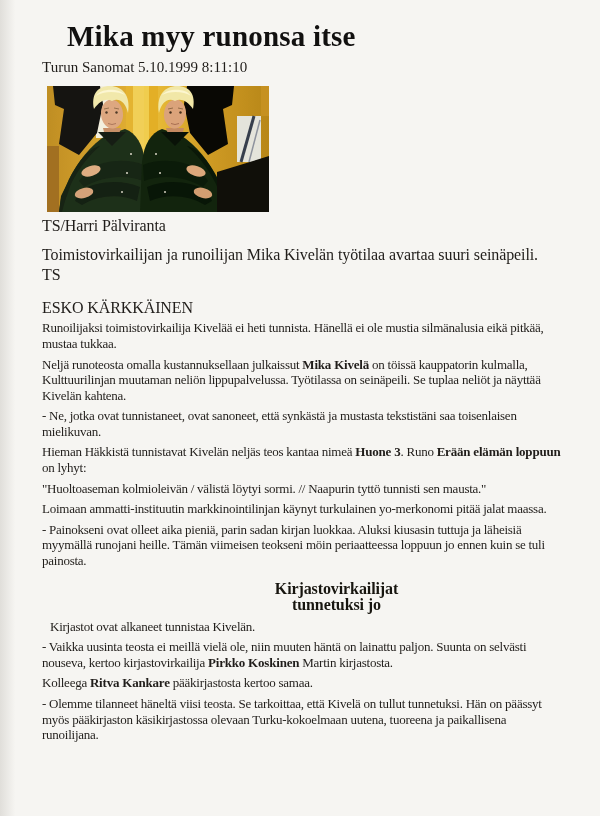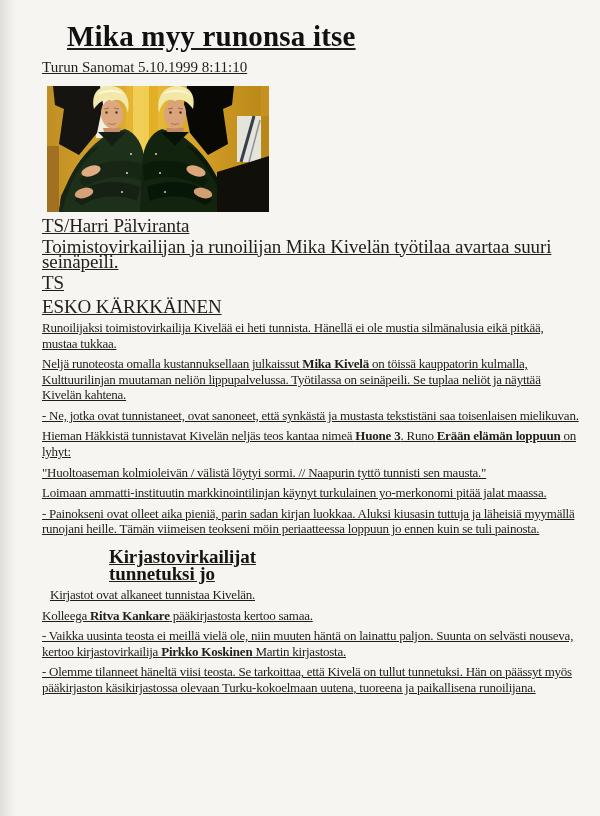--- a/index.html
+++ b/index.html
@@ -11,52 +11,52 @@
     position: relative;
     overflow: hidden;
   }
   
   body::before {
     content: "";
     position: absolute; left: 0; top: 0; bottom: 0; width: 18px;
     background: linear-gradient(to right, rgba(110,104,92,0.16), rgba(110,104,92,0.0) 85%);
     pointer-events: none;
   }
-  .page { padding: 21px 20px 0 42px; position: relative; text-decoration: underline; }
+  .page { padding: 21px 36px 0 42px; position: relative; }
 
   h1.title {
     font-size: 29px; font-weight: bold; color: #121110;
     margin: 0 0 0 25px; line-height: 1.05; letter-spacing: 0.2px;
   }
   .dateline { font-size: 15px; margin-top: 9px; line-height: 15.5px; }
 
   figure.photo {
     margin: 10px 0 0 5px; padding: 0;
     width: 222px; height: 126px; line-height: 0;
   }
   figure.photo svg { filter: blur(0.4px) saturate(1.05) contrast(1.02); }
 
   p { margin: 0; max-width: 537px; }
-  .meta-line { font-size: 19px; line-height: 15.6px; letter-spacing: -0.1px; }
+  .meta-line { font-size: 16px; line-height: 15.6px; letter-spacing: -0.1px; }
   .credit  { margin-top: 6px; }
-  .caption { margin-top: 5px; }
+  .caption { margin-top: 13px; }
   .agency  { margin-top: 5px; }
-  .author  { margin-top: 9px; }
+  .author  { margin-top: 17px; }
 
   p.body {
     font-size: 13px; line-height: 15.6px; letter-spacing: -0.25px;
     margin-top: 5px;
   }
   p.body b { letter-spacing: -0.2px; }
   p.quote-para { }
   p.indent-sm { padding-left: 8px; max-width: 529px; }
 
   h2.subhead {
-    font-size: 19px; font-weight: bold; line-height: 16.5px;
-    margin: 12px 0 3px 67px; letter-spacing: -0.1px; color: #17150f;
+    font-size: 16px; font-weight: bold; line-height: 16.5px;
+    margin: 12px 0 3px 67px; letter-spacing: -0.1px; color: #17150f; text-align: center;
   }
 </style>
 </head>
 <body>
 
 <div class="page">
 
   <h1 class="title">Mika myy runonsa itse</h1>
 
   <div class="dateline">Turun Sanomat 5.10.1999 8:11:10</div>
@@ -126,21 +126,21 @@
   <p class="body quote-para">"Huoltoaseman kolmioleivän / välistä löytyi sormi. // Naapurin tyttö tunnisti sen mausta."</p>
 
   <p class="body">Loimaan ammatti-instituutin markkinointilinjan käynyt turkulainen yo-merkonomi pitää jalat maassa.</p>
 
   <p class="body">- Painokseni ovat olleet aika pieniä, parin sadan kirjan luokkaa. Aluksi kiusasin tuttuja ja läheisiä myymällä runojani heille. Tämän viimeisen teokseni möin periaatteessa loppuun jo ennen kuin se tuli painosta.</p>
 
   <h2 class="subhead"><span>Kirjastovirkailijat</span><br><span>tunnetuksi jo</span></h2>
 
   <p class="body indent-sm">Kirjastot ovat alkaneet tunnistaa Kivelän.</p>
 
+  <p class="body"><span>- Vaikka uusinta teosta ei meillä vielä ole, niin muuten häntä on lainattu paljon. Suunta on selvästi nouseva, kertoo kirjastovirkailija </span><b>Pirkko Koskinen</b><span> Martin kirjastosta.</span></p>
+
   <p class="body"><span>Kolleega </span><b>Ritva Kankare</b><span> pääkirjastosta kertoo samaa.</span></p>
-
-  <p class="body"><span>- Vaikka uusinta teosta ei meillä vielä ole, niin muuten häntä on lainattu paljon. Suunta on selvästi nouseva, kertoo kirjastovirkailija </span><b>Pirkko Koskinen</b><span> Martin kirjastosta.</span></p>
 
   <p class="body">- Olemme tilanneet häneltä viisi teosta. Se tarkoittaa, että Kivelä on tullut tunnetuksi. Hän on päässyt myös pääkirjaston käsikirjastossa olevaan Turku-kokoelmaan uutena, tuoreena ja paikallisena runoilijana.</p>
 
 
 
 </div>
 
 </body></html>

